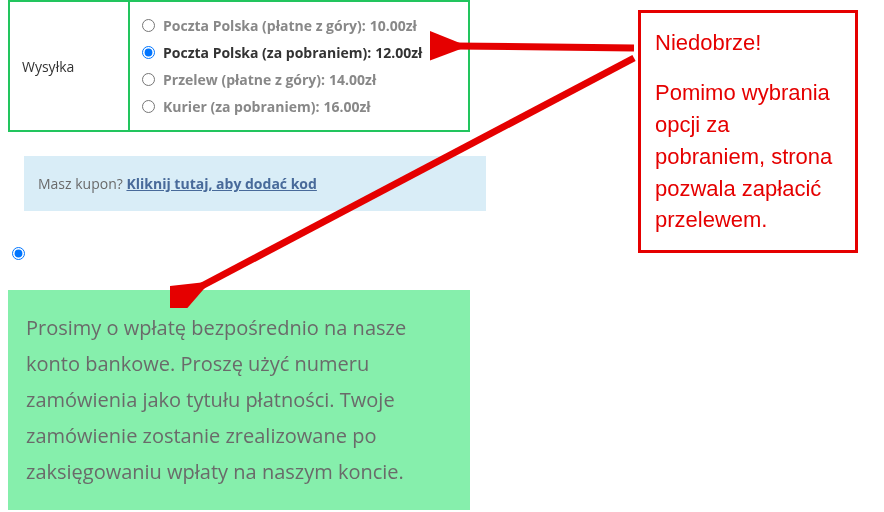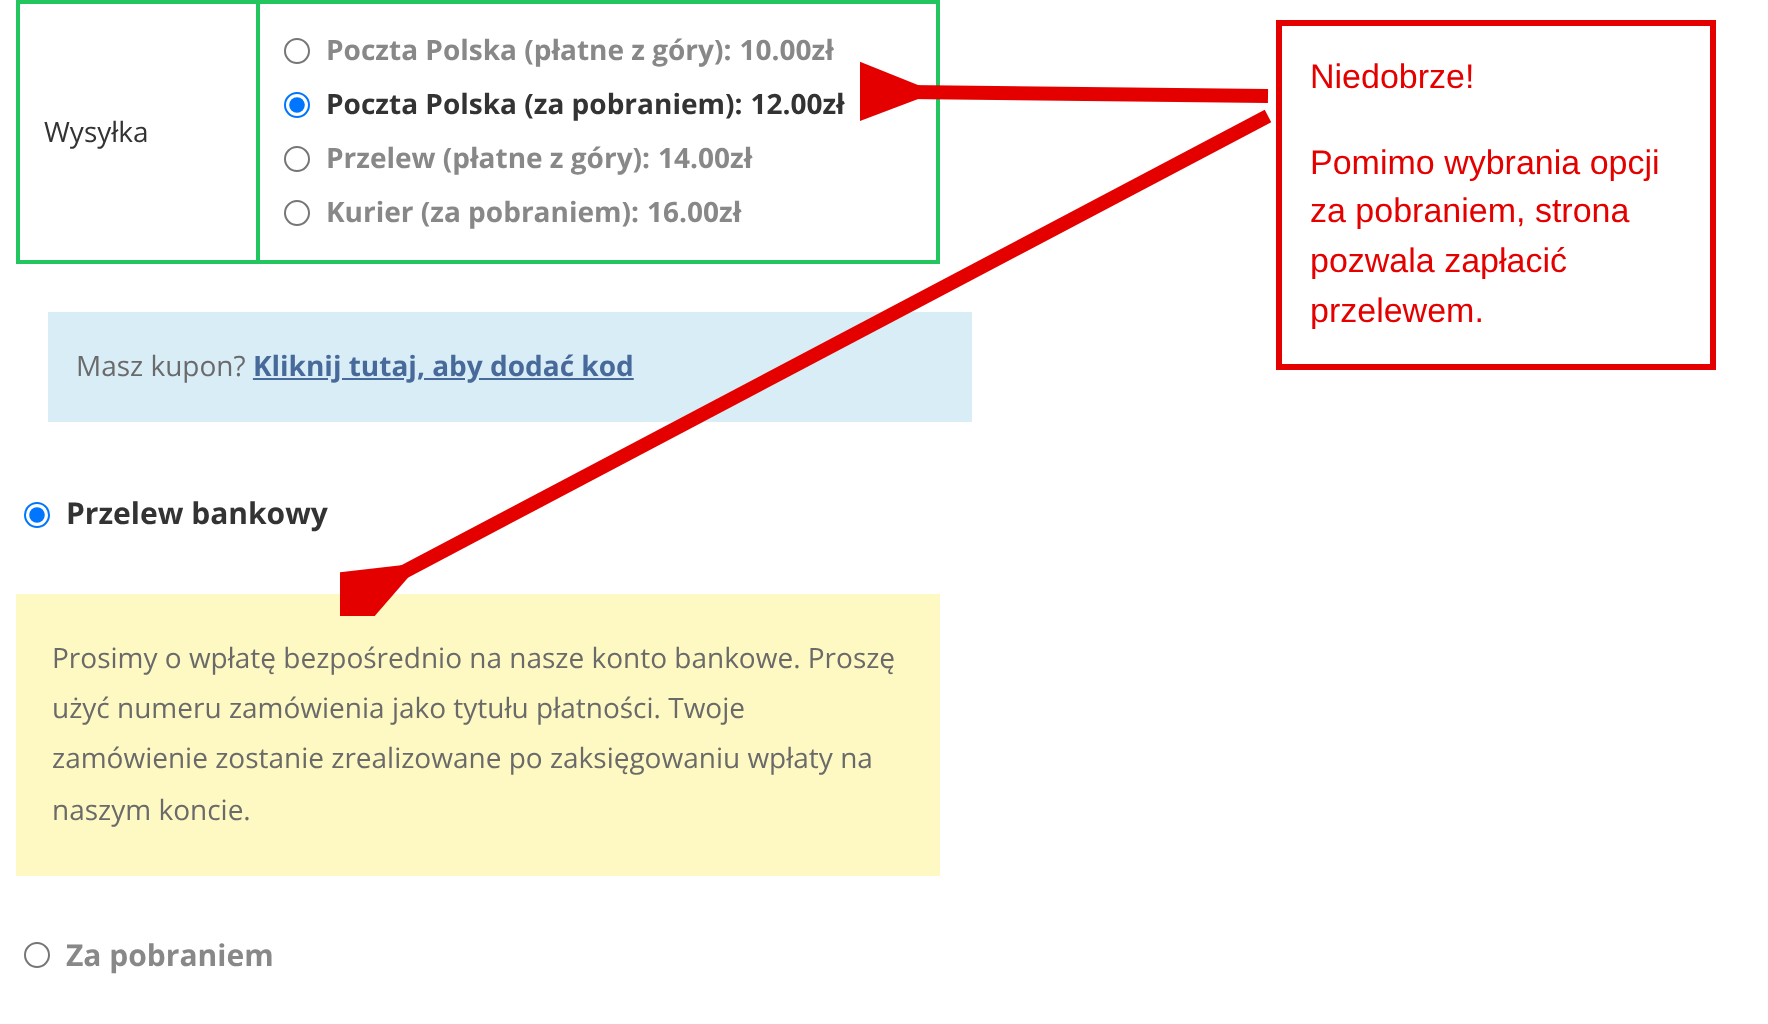--- a/index.html
+++ b/index.html
@@ -74,38 +74,38 @@
     font-weight: 700;
     color: #333;
     font-size: 15px;
     padding: 6px 4px;
   }
   .pay-opt input[type=radio] {
     margin-right: 8px;
   }
   .pay-desc {
     margin-top: 24px;
-    background: #fef9c3;
+    background: #86efac;
     padding: 20px 18px;
-    font-size: 14px;
+    font-size: 20px;
     color: #6a6a6a;
     line-height: 1.8;
   }
   .pay-opt.secondary {
     margin-top: 24px;
     color: #888;
   }
   .annotation {
     position: absolute;
     top: 10px;
     right: 26px;
     width: 220px;
     border: 3px solid #e50000;
     padding: 14px 14px;
-    font-size: 17px;
+    font-size: 22px;
     line-height: 1.45;
     color: #e50000;
     font-family: Arial, sans-serif;
   }
   .annotation p { margin-bottom: 18px; }
   .annotation p:last-child { margin-bottom: 0; }
   svg.arrow {
     position: absolute;
     pointer-events: none;
   }
@@ -144,21 +144,20 @@
   </table>
 
 <div class="coupon">
   <span>Masz kupon?</span>
   <a href="#" class="link">Kliknij tutaj, aby dodać kod</a>
 </div>
 
 <div class="payment-block">
   <label class="pay-opt">
     <input type="radio" name="pay" checked="" style="">
-    <span>Przelew bankowy</span>
   </label>
   <div class="pay-desc">Prosimy o wpłatę bezpośrednio na nasze konto bankowe. Proszę użyć numeru zamówienia jako tytułu płatności. Twoje zamówienie zostanie zrealizowane po zaksięgowaniu wpłaty na naszym koncie.</div>
   <label class="pay-opt secondary">
     <input type="radio" name="pay" style="">
     <span>Za pobraniem</span>
   </label>
 </div>
 
 <div class="annotation">
   <p>Niedobrze!</p>

